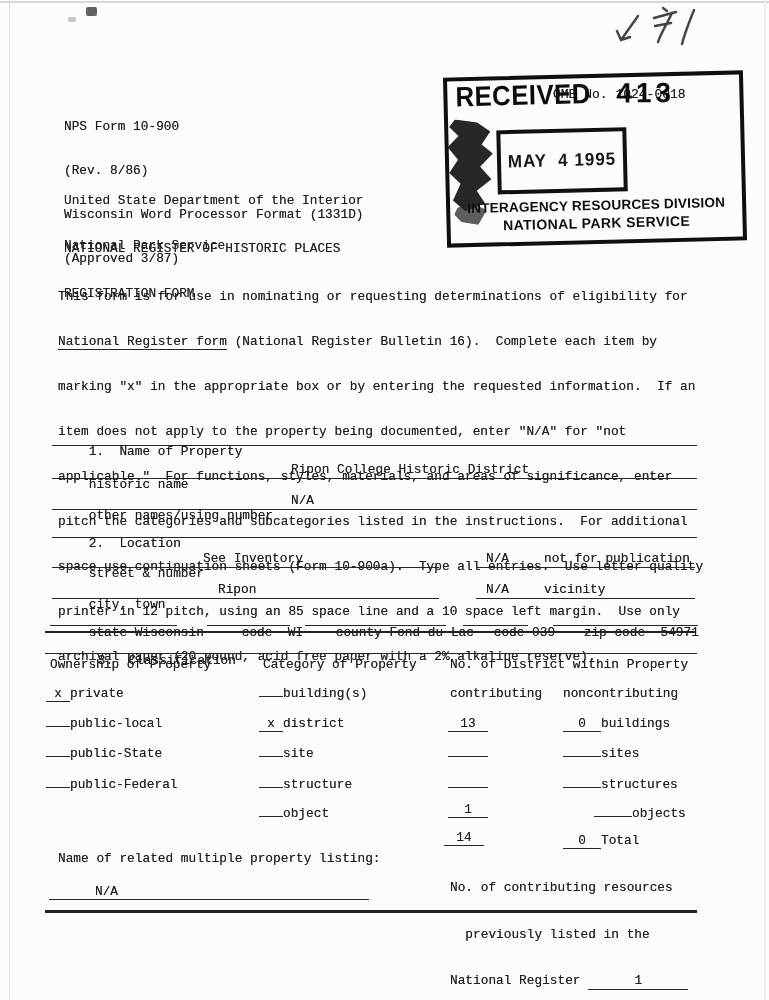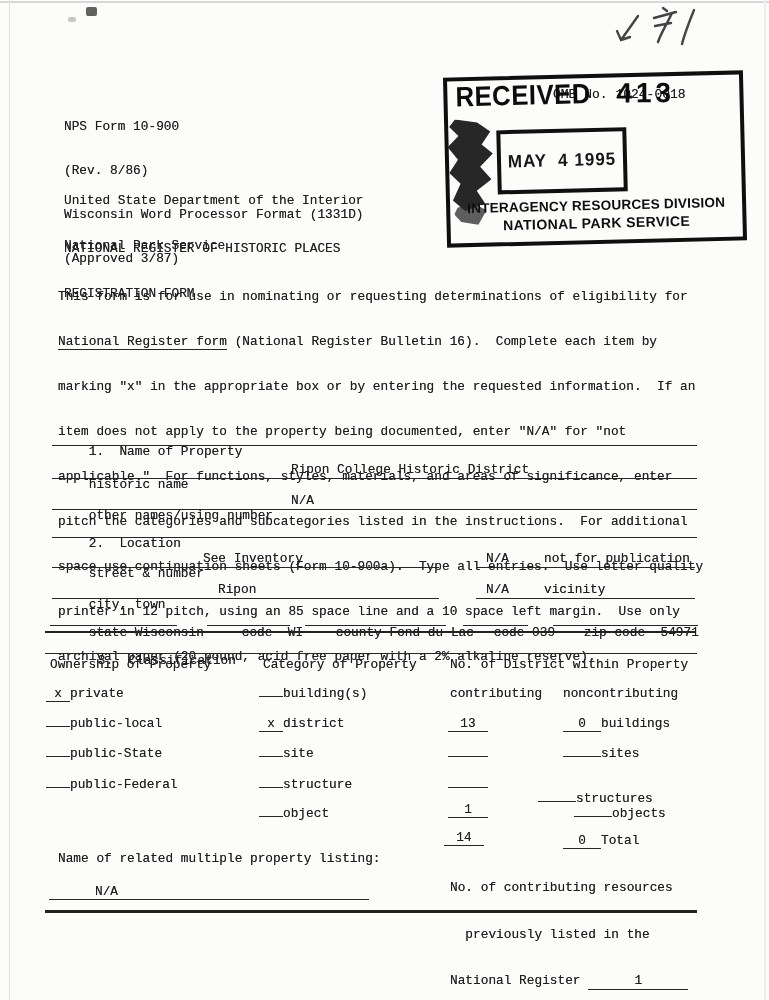--- a/index.html
+++ b/index.html
@@ -212,24 +212,24 @@
   <div class="mono" style="left:259px;top:777px;"><span class="markline"></span><span>structure</span></div>
   <div class="mono" style="left:259px;top:806px;"><span class="markline"></span><span>object</span></div>
 
   <div class="mono" style="left:448px;top:716px;"><span class="numline">13</span></div>
   <div class="mono" style="left:563px;top:716px;"><span class="numline2">0</span><span>buildings</span></div>
 
   <div class="mono" style="left:448px;top:746px;"><span class="numline"></span></div>
   <div class="mono" style="left:563px;top:746px;"><span class="numline2"></span><span>sites</span></div>
 
   <div class="mono" style="left:448px;top:777px;"><span class="numline"></span></div>
-  <div class="mono" style="left:538px;top:777px;margin-top:14px;"><span class="numline2"></span><span>structures</span></div>
+  <div class="mono" style="left:563px;top:777px;"><span class="numline2"></span><span>structures</span></div>
 
   <div class="mono" style="left:448px;top:802px;"><span class="numline">1</span></div>
-  <div class="mono" style="left:574px;top:806px;"><span class="numline2"></span><span>objects</span></div>
+  <div class="mono" style="left:594px;top:806px;"><span class="numline2"></span><span>objects</span></div>
 
   <div class="mono" style="left:444px;top:830px;"><span class="numline">14</span></div>
   <div class="mono" style="left:563px;top:833px;"><span class="numline2">0</span><span>Total</span></div>
 
   <div class="mono" style="left:58px;top:851px;">Name of related multiple property listing:</div>
 
   <div class="mono" style="left:450px;top:849px;line-height:15.5px;">
     <div>No. of contributing resources</div>
     <div>  previously listed in the</div>
     <div><span>National Register</span><span> </span><span class="numline" style="width:100px;">1</span></div>

